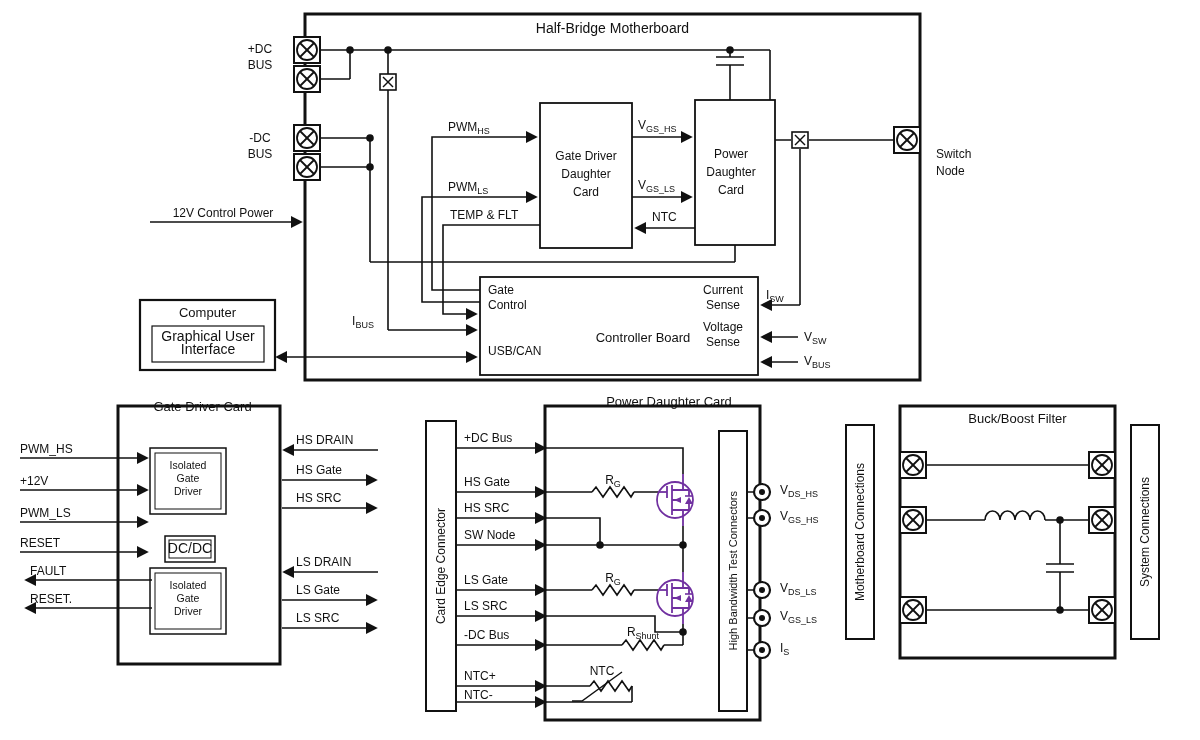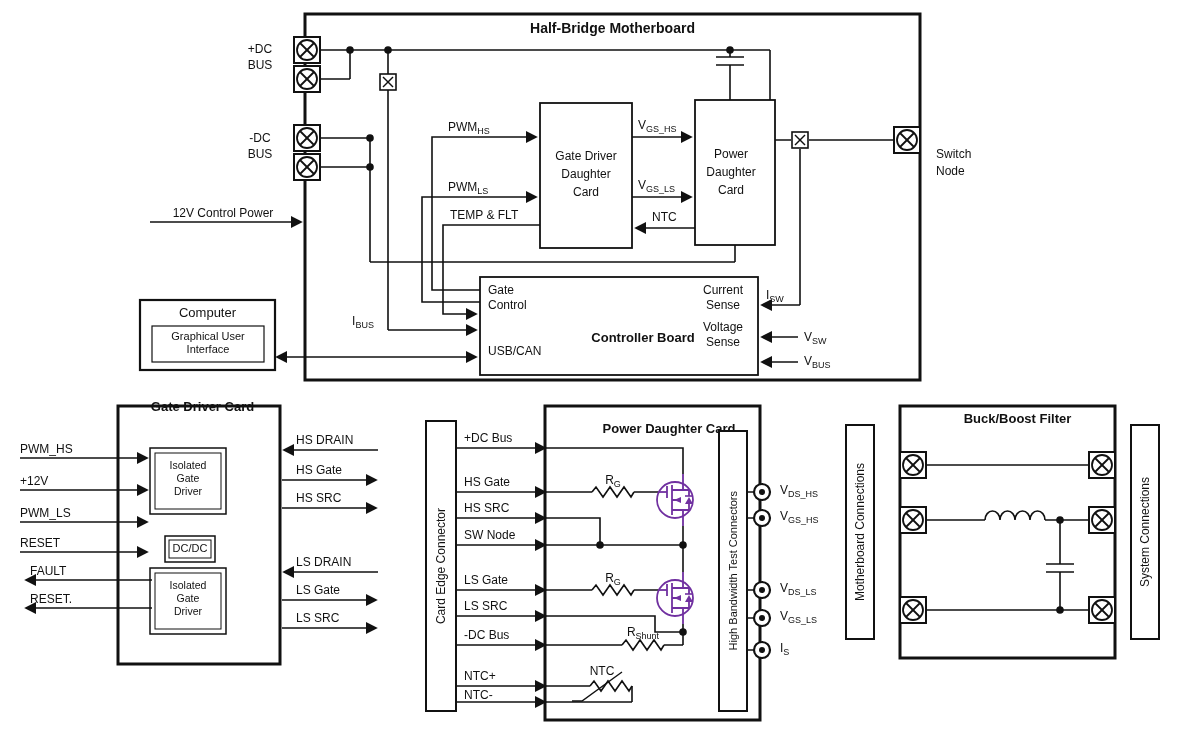--- a/index.html
+++ b/index.html
@@ -3,24 +3,24 @@
 <meta charset="utf-8">
 <style>
   html,body{margin:0;padding:0;background:#fff}
   #stage{position:relative;width:1200px;height:740px;background:#fff;
          font-family:"Liberation Sans",sans-serif;color:#111;overflow:hidden}
   #stage svg{position:absolute;left:0;top:0}
   .lbl{position:absolute;font-size:12px;line-height:14px;white-space:nowrap;color:#111}
   .lbl sub{font-size:9px;line-height:1}
   .c{text-align:center}
   .r{text-align:center}
-  .b{font-weight:bold}
+  .b{font-weight:normal}
   .t14{font-size:14px;line-height:16px}
   .t13{font-size:13px;line-height:15px}
-  .t11{font-size:11px;line-height:13px}
+  .t11{font-size:14px;line-height:13px}
   .t10{font-size:10.5px;line-height:13px}
   .blk{display:block}
   .vbox{position:absolute;border:2px solid #111;background:#fff;box-sizing:border-box;
         display:flex;align-items:center;justify-content:center}
   .vtext{writing-mode:vertical-rl;transform:rotate(180deg);font-size:12px;white-space:nowrap;color:#111}
   .vs{font-size:11px}
 </style>
 </head>
 <body>
 
@@ -255,21 +255,21 @@
       <span class="blk">Gate</span>
       <span class="blk">Driver</span>
 </div>
 <div class="lbl" style="left:296px;top:433px">HS DRAIN</div>
 <div class="lbl" style="left:296px;top:463px">HS Gate</div>
 <div class="lbl" style="left:296px;top:491px">HS SRC</div>
 <div class="lbl" style="left:296px;top:555px">LS DRAIN</div>
 <div class="lbl" style="left:296px;top:583px">LS Gate</div>
 <div class="lbl" style="left:296px;top:611px">LS SRC</div>
 
-<div class="lbl b t13 c" style="left:545px;top:421px;width:248px">Power Daughter Card</div>
+<div class="lbl b t13 c" style="left:545px;top:394px;width:248px">Power Daughter Card</div>
 <div class="vbox" style="left:425px;top:420px;width:32px;height:292px">
   <span class="vtext">Card Edge Connector</span>
 </div>
 <div class="lbl" style="left:464px;top:431px">+DC Bus</div>
 <div class="lbl" style="left:464px;top:475px">HS Gate</div>
 <div class="lbl" style="left:464px;top:501px">HS SRC</div>
 <div class="lbl" style="left:464px;top:528px">SW Node</div>
 <div class="lbl" style="left:464px;top:573px">LS Gate</div>
 <div class="lbl" style="left:464px;top:599px">LS SRC</div>
 <div class="lbl" style="left:464px;top:628px">-DC Bus</div>

